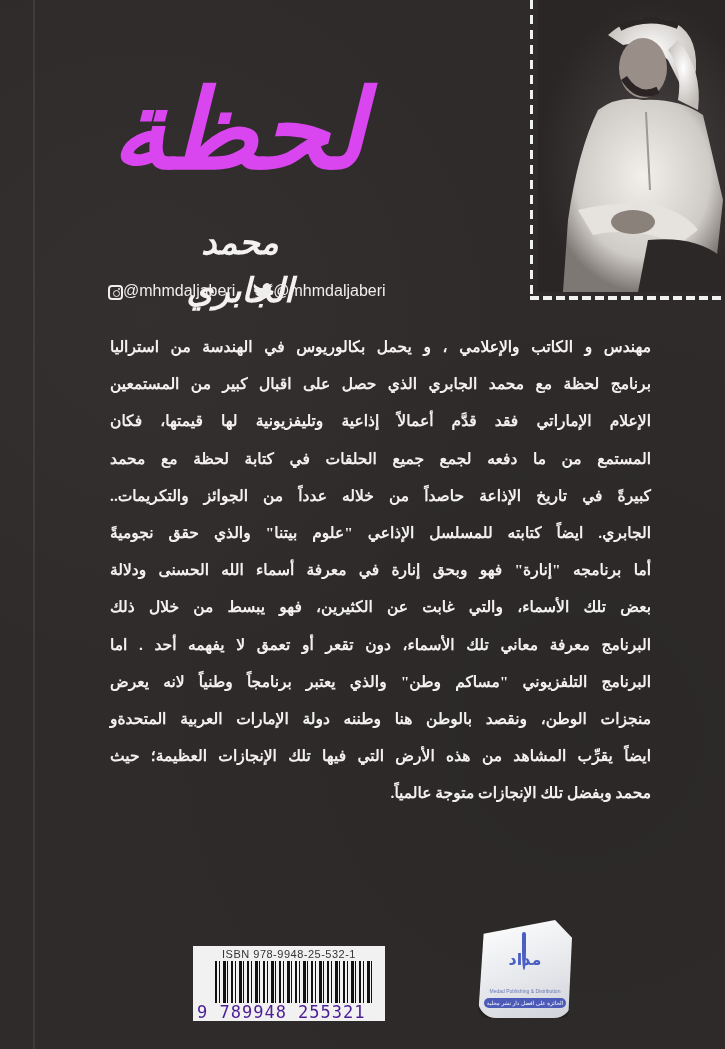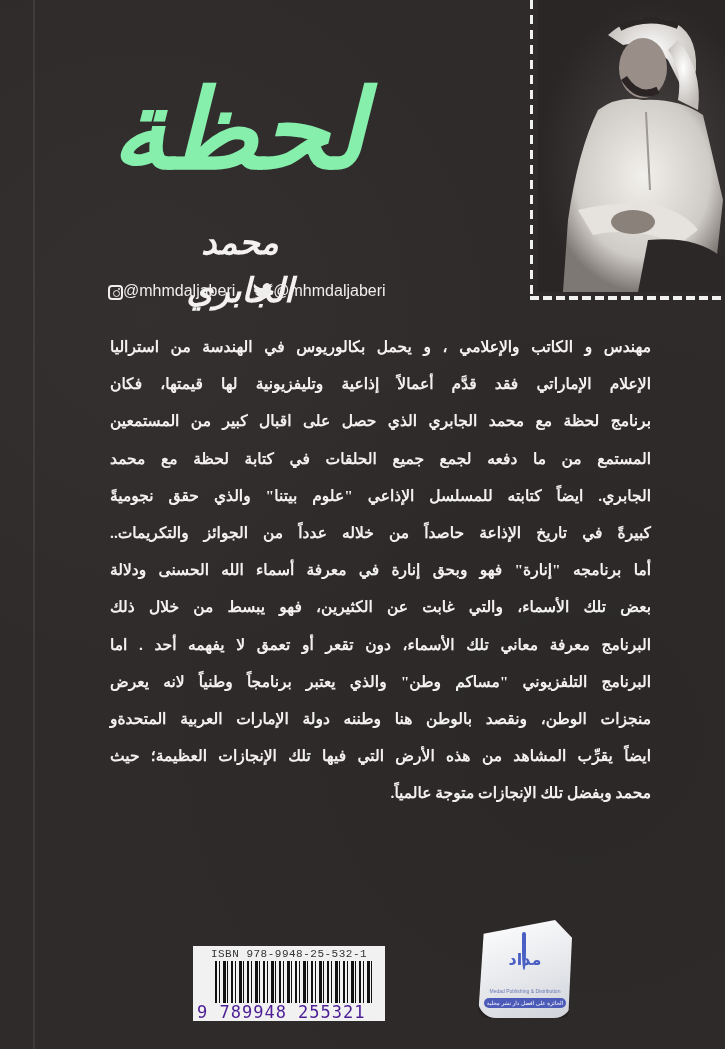--- a/index.html
+++ b/index.html
@@ -34,21 +34,21 @@
     background:repeating-linear-gradient(to right,#f1f1f1 0 9px,transparent 9px 13px);
   }
   .photo {
     position:absolute; left:8px; top:0; width:187px; height:292px; overflow:hidden;
     background:radial-gradient(ellipse at 60% 55%, #4a4545 0%, #2a2626 70%);
   }
   
   .title {
     position:absolute; left:150px; top:55px; width:215px; height:150px;
     font-family:"DejaVu Serif", serif; font-size:110px; font-weight:bold;
-    color:#86efac; text-align:center; line-height:150px;
+    color:#d946ef; text-align:center; line-height:150px;
     direction:rtl; font-style:italic; letter-spacing:-4px;
   }
   .author {
     position:absolute; left:150px; top:218px; width:180px; height:48px;
     font-family:"DejaVu Serif", serif; font-size:34px; font-weight:bold;
     color:#f4f2f0; text-align:center; direction:rtl; line-height:48px;
     font-style:italic;
   }
   .socials {
     position:absolute; left:108px; top:280px; height:22px;
@@ -76,21 +76,21 @@
     font-size:15.5px; line-height:37.2px; color:#f3f1ef;
   }
   .line { display:block; white-space:nowrap; text-align:justify; text-align-last:justify;font-family:Liberation Serif, serif; }
   .line.last { text-align-last:right; }
   
   .barcode {
     position:absolute; left:193px; top:946px; width:192px; height:75px;
     background:#f1f1f1; box-sizing:border-box; padding:2px 4px 0 4px;
   }
   .isbn-text {
-    font-family:Liberation Mono, monospace; font-size:11px; color:#333;
+    font-family:Liberation Sans, sans-serif; font-size:11px; color:#333;
     text-align:center; letter-spacing:0.5px; line-height:13px;
   }
   .bars {
     height:42px; margin:0 6px 0 18px;
     background:repeating-linear-gradient(to right,
       #111 0 2px, #f1f1f1 2px 4px, #111 4px 5px, #f1f1f1 5px 8px,
       #111 8px 11px, #f1f1f1 11px 12px, #111 12px 13px, #f1f1f1 13px 16px);
   }
   .barcode-digits {
     font-family:"DejaVu Sans Mono", monospace; font-size:17px; color:#4c1d95;
@@ -177,25 +177,25 @@
   <div class="social">
     <svg width="20" height="17" viewBox="0 0 24 20">
       <path fill="#f0eeec" d="M24 2.4a9.8 9.8 0 0 1-2.8.8A4.9 4.9 0 0 0 23.3.5a9.9 9.9 0 0 1-3.1 1.2A4.9 4.9 0 0 0 11.8 6.2 14 14 0 0 1 1.7 1.1a4.9 4.9 0 0 0 1.5 6.6 4.9 4.9 0 0 1-2.2-.6v.1a4.9 4.9 0 0 0 3.9 4.8 4.9 4.9 0 0 1-2.2.1 4.9 4.9 0 0 0 4.6 3.4A9.9 9.9 0 0 1 0 17.5 14 14 0 0 0 7.5 19.7c9.1 0 14-7.5 14-14v-.6A10 10 0 0 0 24 2.4z"></path>
     </svg>
     <span>@mhmdaljaberi</span>
   </div>
 </div>
 
 <div class="body-text">
   <span class="line">مهندس و الكاتب والإعلامي ، و يحمل بكالوريوس في الهندسة من استراليا</span>
+  <span class="line">برنامج لحظة مع محمد الجابري الذي حصل على اقبال كبير من المستمعين</span>
   <span class="line">الإعلام الإماراتي فقد قدَّم أعمالاً إذاعية وتليفزيونية لها قيمتها، فكان</span>
-  <span class="line">برنامج لحظة مع محمد الجابري الذي حصل على اقبال كبير من المستمعين</span>
   <span class="line">المستمع من ما دفعه لجمع جميع الحلقات في كتابة لحظة مع محمد</span>
+  <span class="line">كبيرةً في تاريخ الإذاعة حاصداً من خلاله عدداً من الجوائز والتكريمات..</span>
   <span class="line">الجابري. ايضاً كتابته للمسلسل الإذاعي "علوم بيتنا" والذي حقق نجوميةً</span>
-  <span class="line">كبيرةً في تاريخ الإذاعة حاصداً من خلاله عدداً من الجوائز والتكريمات..</span>
   <span class="line">أما برنامجه "إنارة" فهو وبحق إنارة في معرفة أسماء الله الحسنى ودلالة</span>
   <span class="line">بعض تلك الأسماء، والتي غابت عن الكثيرين، فهو يبسط من خلال ذلك</span>
   <span class="line">البرنامج معرفة معاني تلك الأسماء، دون تقعر أو تعمق لا يفهمه أحد . اما</span>
   <span class="line">البرنامج التلفزيوني "مساكم وطن" والذي يعتبر برنامجاً وطنياً لانه يعرض</span>
   <span class="line">منجزات الوطن، ونقصد بالوطن هنا وطننه دولة الإمارات العربية المتحدةو</span>
   <span class="line">ايضاً يقرِّب المشاهد من هذه الأرض التي فيها تلك الإنجازات العظيمة؛ حيث</span>
   <span class="line last">محمد وبفضل تلك الإنجازات متوجة عالمياً.</span>
 </div>
 
 <div class="barcode">

